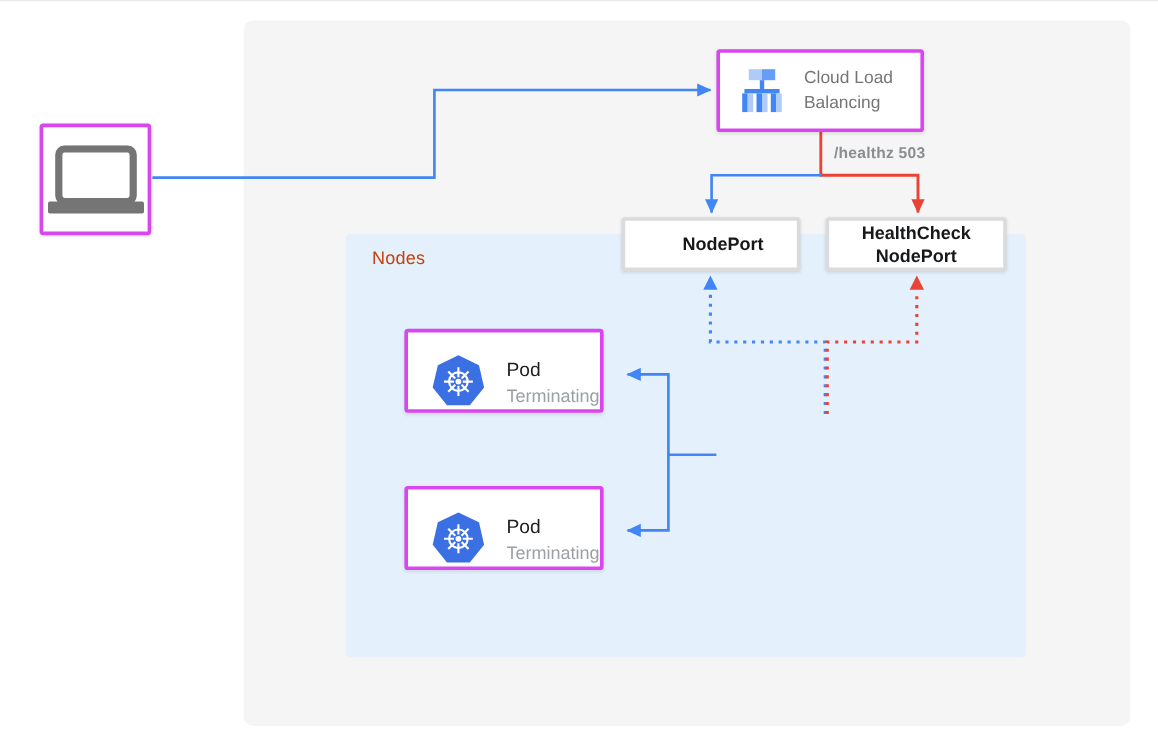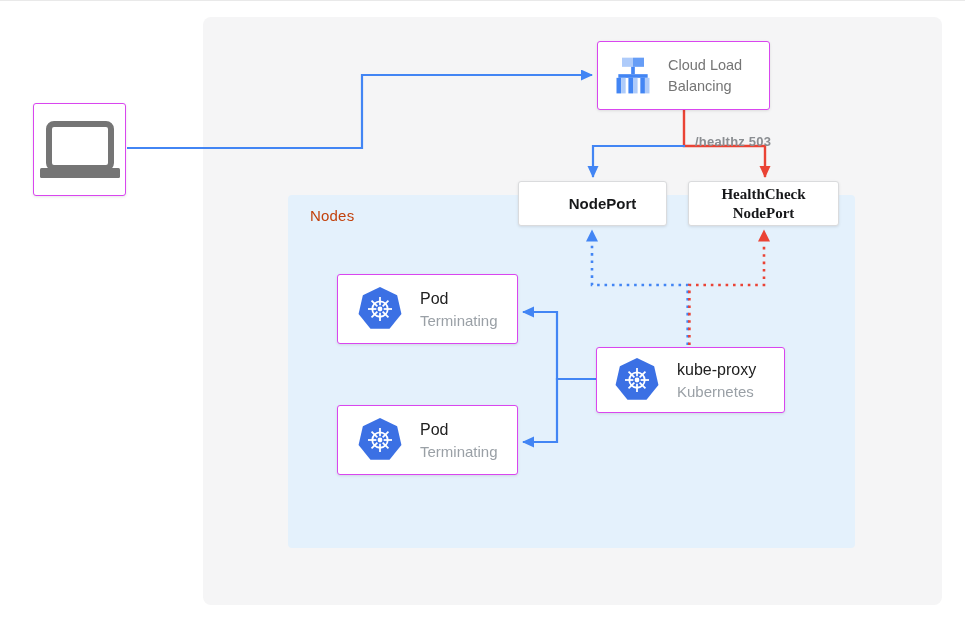--- a/index.html
+++ b/index.html
@@ -15,42 +15,42 @@
   .panel-nodes{
     position:absolute;left:288px;top:195px;width:567px;height:353px;
     background:#e4f1fc;border-radius:4px;z-index:1;
   }
   .nodes-label{
     position:absolute;left:310px;top:207px;z-index:2;
     font-size:15px;color:#c2410c;letter-spacing:.2px;
   }
   svg.overlay{position:absolute;left:0;top:0;z-index:2;}
   .card{
-    position:absolute;background:#ffffff;border:1px solid #d946ef;border-radius:3px;
+    position:absolute;background:#ffffff;border:3px solid #d946ef;border-radius:3px;
     box-shadow:0 1px 3px rgba(0,0,0,.10);box-sizing:border-box;z-index:3;
   }
   .card-client{left:33px;top:103px;width:93px;height:93px;display:flex;align-items:center;justify-content:center;}
   .card-clb{left:597px;top:41px;width:173px;height:69px;display:flex;align-items:center;}
   .clb-icon{margin-left:13px;flex:0 0 auto;}
   .clb-title{margin-left:13px;width:96px;font-size:14.5px;line-height:21px;color:#757575;}
   .card-port{display:flex;align-items:center;justify-content:center;text-align:center;
     font-weight:bold;font-size:15px;line-height:19px;color:#17181a;border-color:#dadbdd;padding-left:20px;}
   .card-nodeport{left:518px;top:181px;width:149px;height:45px;}
-  .card-hcport{left:688px;top:181px;width:151px;height:45px;padding:0 14px;font-family:Liberation Serif, serif;}
-  .card-pod{left:337px;width:181px;height:70px;display:flex;align-items:center;}
+  .card-hcport{left:688px;top:181px;width:151px;height:45px;padding:0 14px;}
+  .card-pod{left:337px;width:166px;height:70px;display:flex;align-items:flex-end;}
   .card-pod1{top:274px;} .card-pod2{top:405px;}
   .card-kubeproxy{left:596px;top:347px;width:189px;height:66px;display:flex;align-items:center;}
   .k8s-icon{margin-left:19px;flex:0 0 auto;}
   .card-kubeproxy .k8s-icon{margin-left:17px;}
   .twoline{margin-left:17px;}
   .twoline .t1{font-size:16px;line-height:22px;color:#212121;}
   .twoline .t2{font-size:15px;line-height:21px;color:#9aa0a6;}
   .healthz-label{
     position:absolute;left:695px;top:120px;z-index:3;
-    font-size:13px;font-weight:bold;color:#8a8d91;letter-spacing:.2px;margin-top:14px;
+    font-size:13px;font-weight:bold;color:#8a8d91;letter-spacing:.2px;
   }
 </style>
 </head>
 <body>
 
 <div id="canvas">
 
   <div class="hairline"></div>
   <div class="panel-gray"></div>
   <div class="panel-nodes"></div>
@@ -153,35 +153,14 @@
         <line x1="24.5" y1="24.5" x2="30.1" y2="30.1"></line>
       </g>
       <circle cx="22" cy="22" r="2.3" fill="#ffffff"></circle>
     </svg>
     <div class="twoline">
       <div class="t1">Pod</div>
       <div class="t2">Terminating</div>
     </div>
   </div>
 
-  <div class="card card-kubeproxy">
-    <svg class="k8s-icon" width="46" height="46" viewBox="0 0 44 44">
-      <polygon points="22,1 38.4,8.9 42.5,26.7 31.1,40.9 12.9,40.9 1.5,26.7 5.6,8.9" fill="#3b70e4"></polygon>
-      <g stroke="#ffffff" stroke-width="1.7" fill="none">
-        <circle cx="22" cy="22" r="7.4"></circle>
-        <line x1="22" y1="18.5" x2="22" y2="10.5"></line>
-        <line x1="22" y1="25.5" x2="22" y2="33.5"></line>
-        <line x1="18.5" y1="22" x2="10.5" y2="22"></line>
-        <line x1="25.5" y1="22" x2="33.5" y2="22"></line>
-        <line x1="19.5" y1="19.5" x2="13.9" y2="13.9"></line>
-        <line x1="24.5" y1="19.5" x2="30.1" y2="13.9"></line>
-        <line x1="19.5" y1="24.5" x2="13.9" y2="30.1"></line>
-        <line x1="24.5" y1="24.5" x2="30.1" y2="30.1"></line>
-      </g>
-      <circle cx="22" cy="22" r="2.3" fill="#ffffff"></circle>
-    </svg>
-    <div class="twoline">
-      <div class="t1">kube-proxy</div>
-      <div class="t2">Kubernetes</div>
-    </div>
-  </div>
 
 </div>
 
 </body></html>

